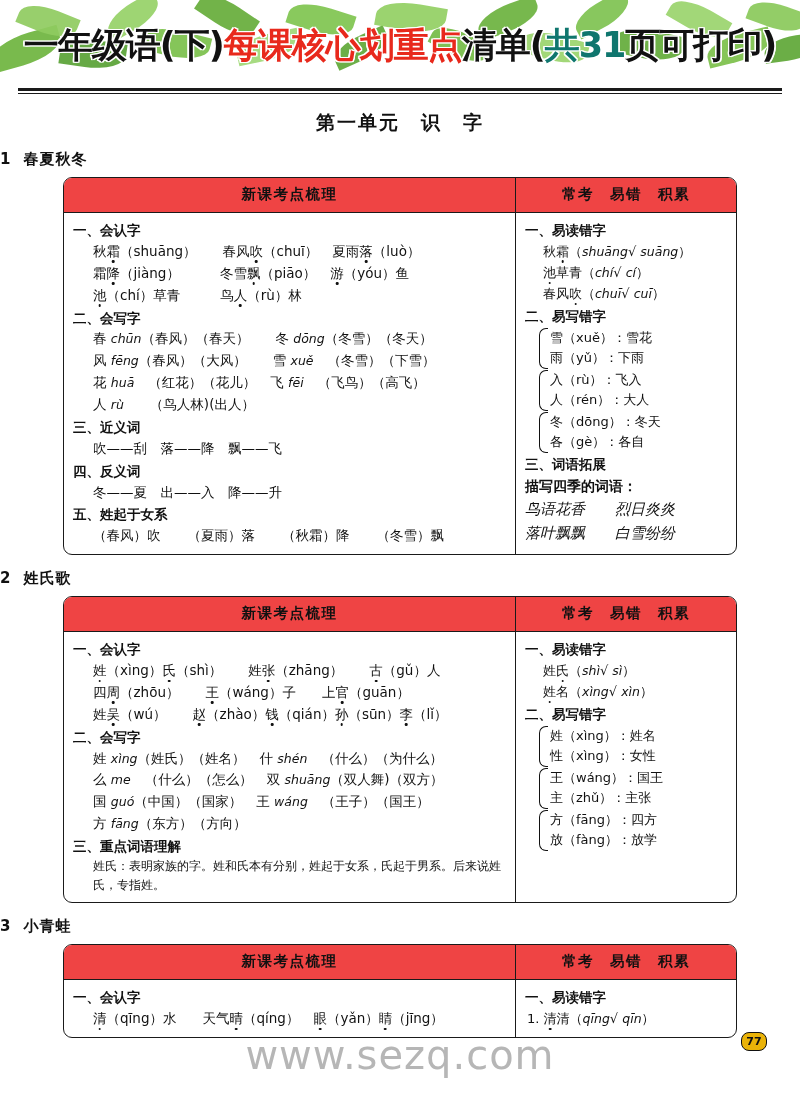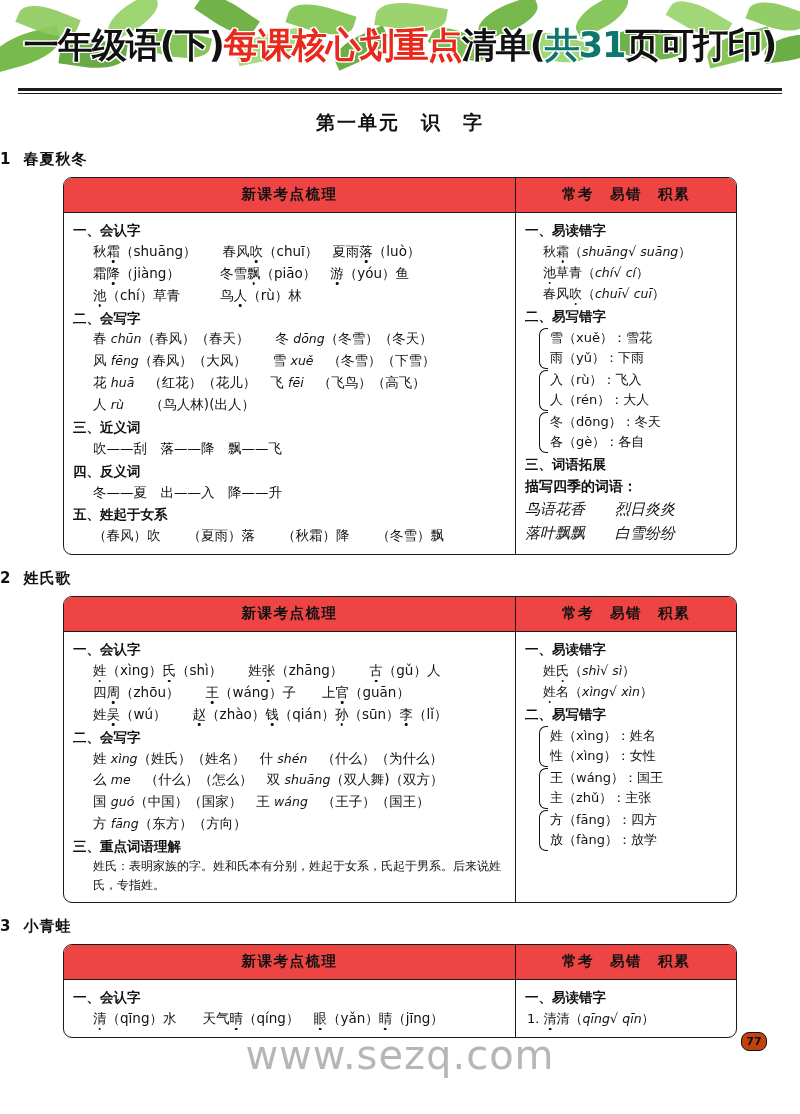--- a/index.html
+++ b/index.html
@@ -98,21 +98,21 @@
   
   .footer{ position:absolute; left:0; right:0; bottom:0; height:84px; }
   .watermark{
     position:absolute; left:0; right:0; top:2px; text-align:center;
     font-size:40px; color:#b6b6b6; letter-spacing:1px;
     font-family:"DejaVu Sans","Liberation Sans",sans-serif;
   }
   .page-badge{
     position:absolute; right:33px; top:2px;
     width:26px; height:19px; border:1.6px solid #111; border-radius:8px;
-    background:#c2410c; color:#111; font-weight:bold; font-size:11px;
+    background:#eab308; color:#111; font-weight:bold; font-size:11px;
     display:flex; align-items:center; justify-content:center;
   }
 </style>
 </head>
 <body>
 
 <div class="banner">
   <div class="leaves">
     <div class="leaf" style="left:-10px;  top:34px; width:72px; height:30px; background:#6eb43e; transform:rotate(-16deg);"></div>
     <div class="leaf" style="left:18px;   top:8px;  width:60px; height:26px; background:#8fcb5f; transform:rotate(22deg);"></div>

